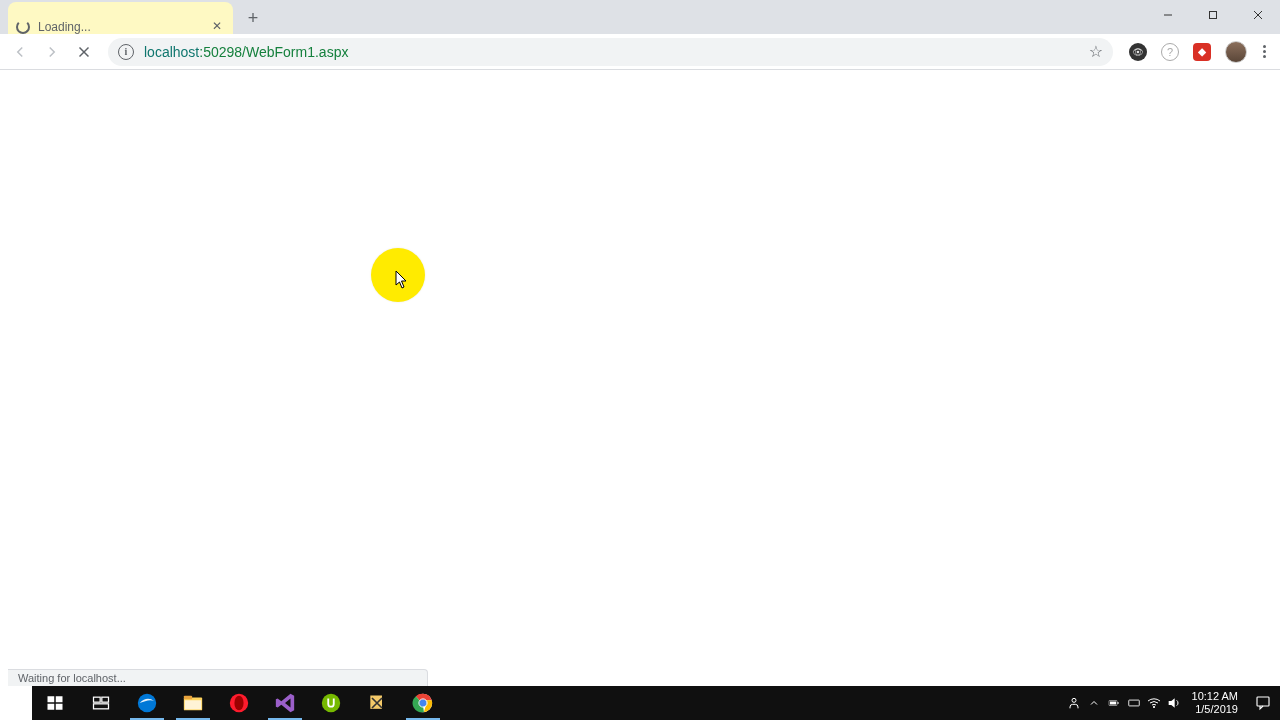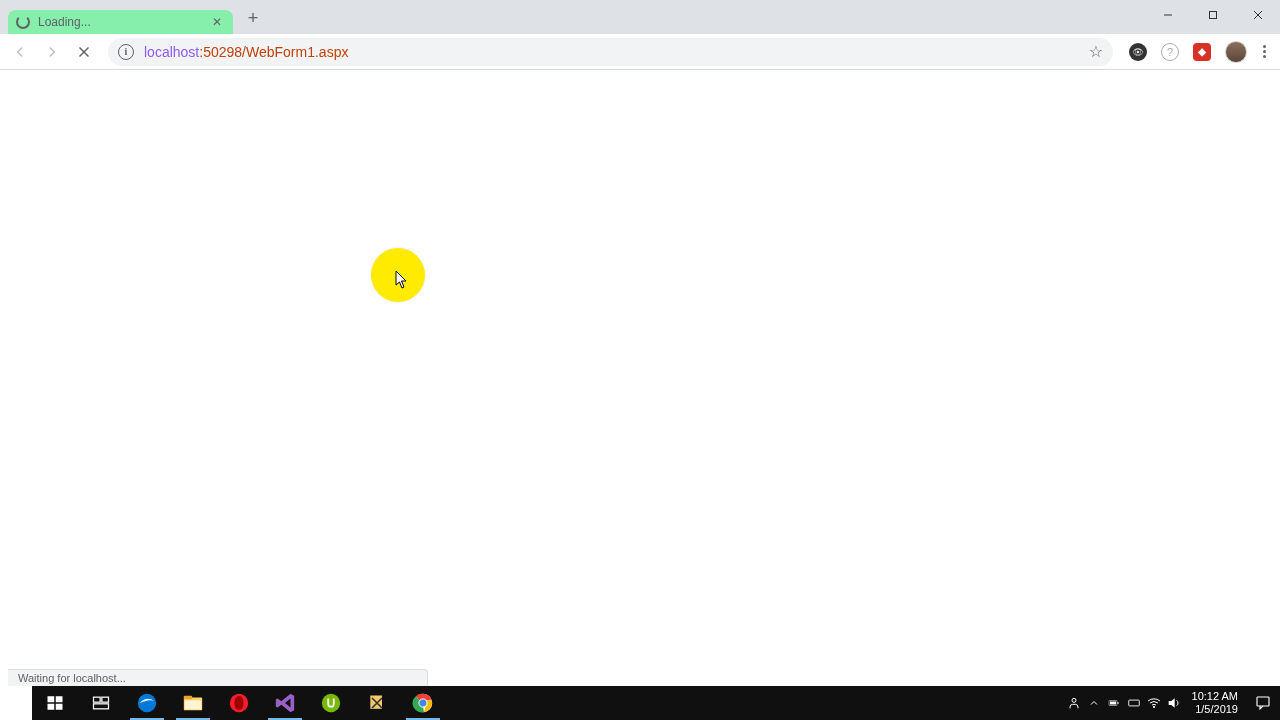--- a/index.html
+++ b/index.html
@@ -3,41 +3,41 @@
 <meta charset="utf-8">
 <style>
   * { box-sizing: border-box; margin: 0; padding: 0; }
   body { font-family: "Segoe UI", Arial, sans-serif; width: 1280px; height: 720px; overflow: hidden; background: #fff; position: relative; }
   
   
   .browser-chrome { background: #dee1e6; }
   
   
   .tab-strip { height: 34px; display: flex; align-items: flex-end; padding-left: 8px; position: relative; }
-  .tab { background: #86efac; height: 24px; width: 225px; border-radius: 8px 8px 0 0; display: flex; align-items: center; padding: 0 8px; font-size: 12px; color: #5f6368; position: relative; }
+  .tab { background: #fef9c3; height: 32px; width: 225px; border-radius: 8px 8px 0 0; display: flex; align-items: flex-end; padding: 0 8px; font-size: 12px; color: #5f6368; position: relative; }
   .tab .spinner { width: 14px; height: 14px; border: 2px solid #5f6368; border-top-color: transparent; border-radius: 50%; margin-right: 8px; animation: none; flex: 0 0 auto; }
   .tab .tab-title { flex: 1; white-space: nowrap; overflow: hidden; text-overflow: ellipsis; }
   .tab .close { width: 16px; height: 16px; display: flex; align-items: center; justify-content: center; color: #5f6368; font-size: 12px; cursor: pointer; }
   .new-tab { width: 28px; height: 28px; display: flex; align-items: center; justify-content: center; color: #5f6368; font-size: 18px; margin-left: 6px; margin-bottom: 2px; cursor: pointer; }
   
   .window-controls { position: absolute; top: 0; right: 0; height: 30px; display: flex; }
   .window-controls div { width: 45px; height: 30px; display: flex; align-items: center; justify-content: center; color: #333; font-size: 12px; cursor: pointer; }
   .window-controls svg { width: 10px; height: 10px; }
   
   
   .toolbar { background: #fff; height: 36px; display: flex; align-items: center; padding: 0 6px; border-bottom: 1px solid #dadce0; gap: 4px; }
   .nav-btn { width: 28px; height: 28px; display: flex; align-items: center; justify-content: center; color: #5f6368; cursor: pointer; border-radius: 50%; }
   .nav-btn.disabled { color: #bdc1c6; }
   .nav-btn svg { width: 18px; height: 18px; }
   
   .omnibox { flex: 1; height: 28px; background: #f1f3f4; border-radius: 14px; display: flex; align-items: center; padding: 0 10px; font-size: 14px; color: #202124; margin: 0 6px; }
   .omnibox .info-icon { width: 16px; height: 16px; border: 1.5px solid #5f6368; border-radius: 50%; display: flex; align-items: center; justify-content: center; font-size: 10px; color: #5f6368; margin-right: 10px; flex: 0 0 auto; font-family: serif; font-weight: bold; }
   .omnibox .url { flex: 1; }
-  .omnibox .url .host { color: #8b5cf6; margin-top: 46px; }
-  .omnibox .url .path { color: #c2410c; }
+  .omnibox .url .host { color: #0f766e; margin-top: 46px; }
+  .omnibox .url .path { color: #15803d; }
   .omnibox .star { color: #5f6368; margin-left: 8px; font-size: 16px; }
   
   .ext-icons { display: flex; align-items: center; gap: 14px; padding: 0 6px; }
   .ext-icon { width: 18px; height: 18px; display: flex; align-items: center; justify-content: center; font-size: 12px; }
   .ext-dark { background: #333; color: #eee; border-radius: 50%; font-size: 9px; }
   .ext-help { border: 1.5px solid #aaa; color: #aaa; border-radius: 50%; font-size: 11px; }
   .ext-red { background: #d93025; color: #fff; border-radius: 4px; font-size: 10px; font-weight: bold; }
   .avatar { width: 22px; height: 22px; border-radius: 50%; background: linear-gradient(#8b6f5c, #5a4638); border: 1px solid #ccc; }
   .menu-dots { display: flex; flex-direction: column; gap: 2px; padding: 0 2px; }
   .menu-dots span { width: 3px; height: 3px; background: #5f6368; border-radius: 50%; }

